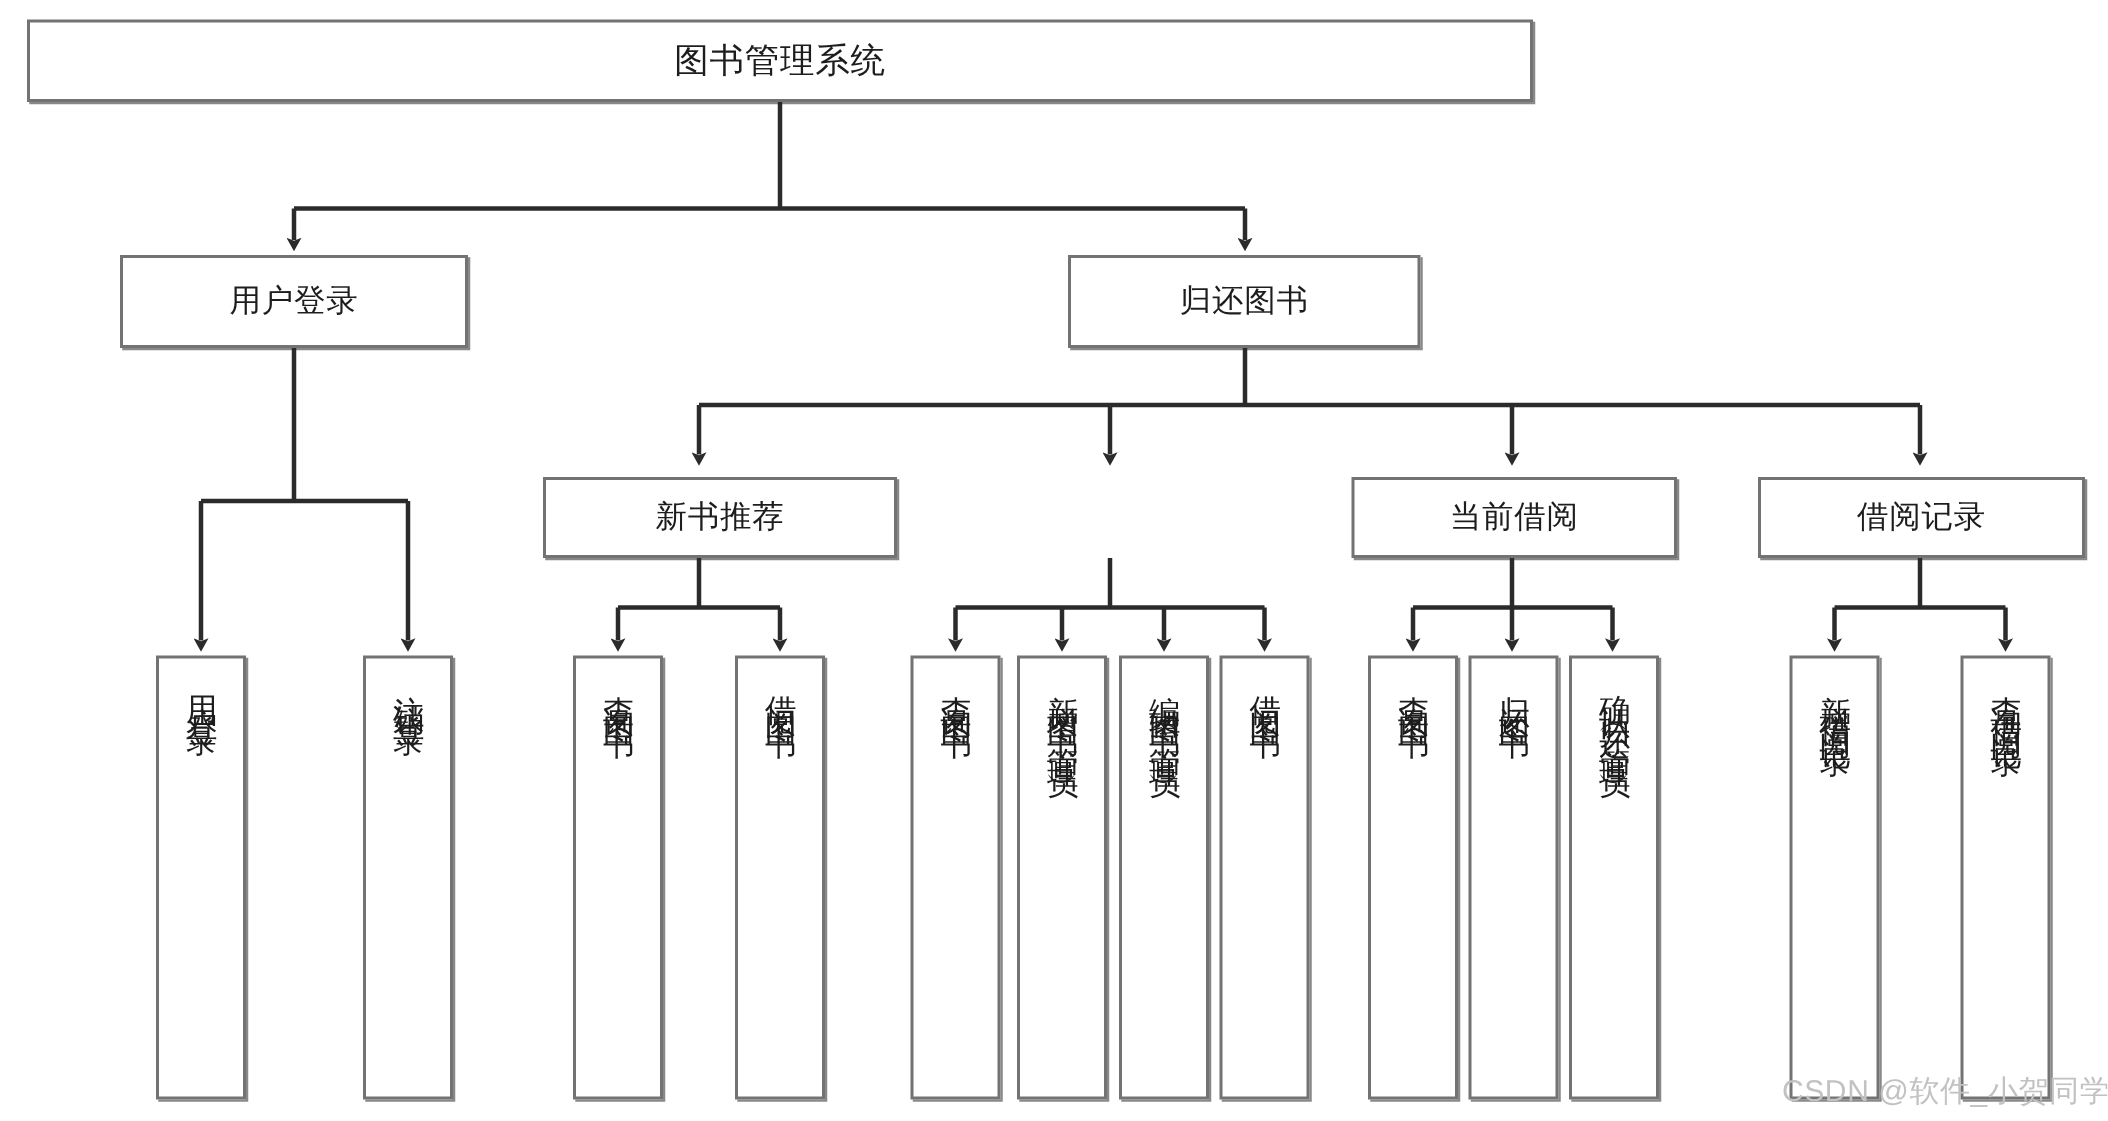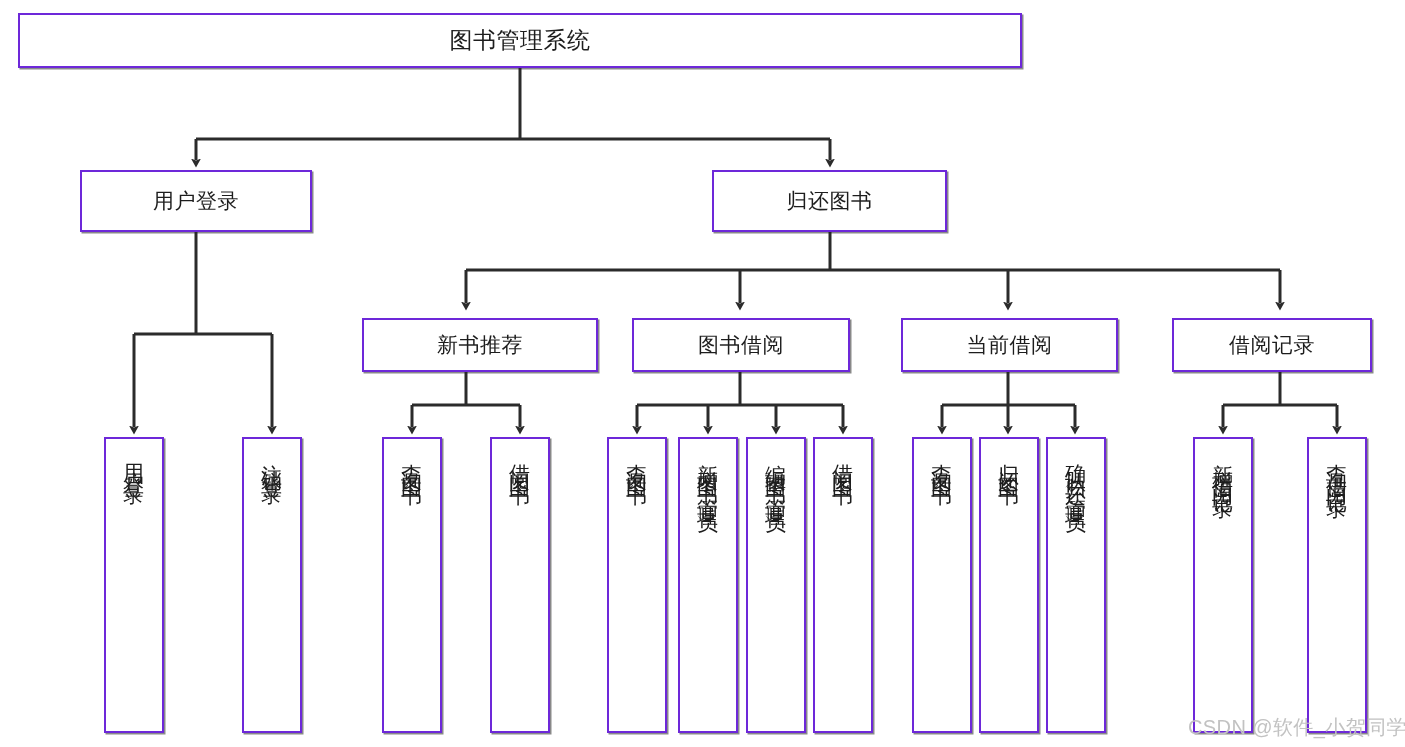--- a/index.html
+++ b/index.html
@@ -22,21 +22,21 @@
     position: absolute;
     left: 0;
     top: 0;
     width: 1405px;
     height: 747px;
     pointer-events: none;
   }
   .node {
     position: absolute;
     box-sizing: border-box;
-    border: 2px solid #6d28d9;
+    border: 2px solid #737373;
     background: #ffffff;
     display: flex;
     align-items: center;
     justify-content: center;
     box-shadow: 1.5px 1.5px 0 rgba(40,40,40,0.55);
   }
   .node-label {
     color: #1d1d1d;
     font-size: 21px;
     line-height: 1.18;
@@ -139,27 +139,24 @@
   <div class="node horiz level-2" style="left:80px; top:170px; width:232px; height:62px;">
     <span class="node-label">用户登录</span>
   </div>
   <div class="node horiz level-2" style="left:712px; top:170px; width:235px; height:62px;">
     <span class="node-label">归还图书</span>
   </div>
 
   <div class="node horiz level-3" style="left:362px; top:318px; width:236px; height:54px;">
     <span class="node-label">新书推荐</span>
   </div>
-  <div class="node horiz level-3" style="left:632px; top:318px; width:218px; height:54px;">
-    <span class="node-label">图书借阅</span>
-  </div>
   <div class="node horiz level-3" style="left:901px; top:318px; width:217px; height:54px;justify-content:center;">
     <span class="node-label">当前借阅</span>
   </div>
-  <div class="node horiz level-3" style="left:1172px; top:318px; width:200px; height:54px;">
+  <div class="node horiz level-3" style="left:1172px; top:318px; width:218px; height:54px;">
     <span class="node-label">借阅记录</span>
   </div>
 
   <div class="node vert" style="left:104px; top:437px; width:60px; height:296px;">
     <span class="node-label">用户登录</span>
   </div>
   <div class="node vert" style="left:242px; top:437px; width:60px; height:296px;">
     <span class="node-label">注销登录</span>
   </div>
 

